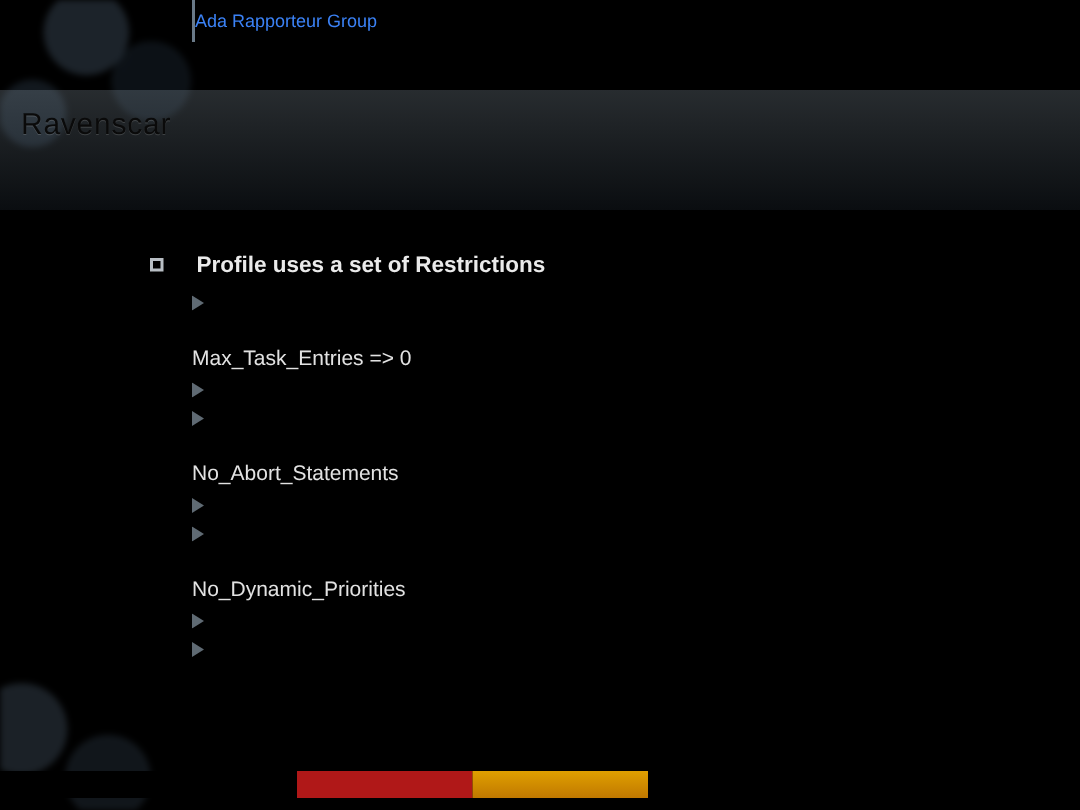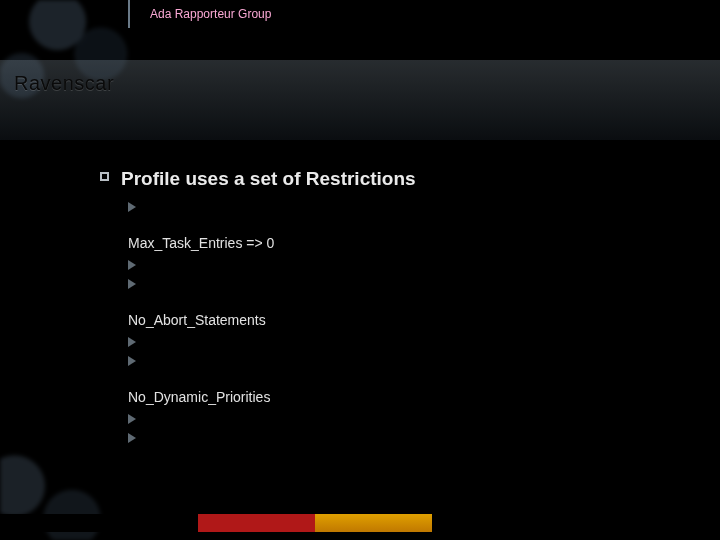--- a/index.html
+++ b/index.html
@@ -24,23 +24,23 @@
     filter: blur(2px);
   }
 
   .header-bar {
     position: absolute;
     left: 128px; top: 0;
     height: 28px;
     display: flex;
     align-items: center;
     border-left: 2px solid #6a7a88;
-    padding-left: 20px;
+    padding-left: 0;
     font-size: 12px;
-    color: #f9a8d4;
+    color: #3b82f6;
     z-index: 5;
   }
 
   .title-zone {
     position: absolute;
     left: 0; right: 0; top: 60px;
     height: 80px;
     background: linear-gradient(180deg, rgba(180,200,215,0.22), rgba(100,130,160,0.10));
     z-index: 3;
   }
@@ -56,22 +56,22 @@
 
   .content {
     position: absolute;
     left: 100px; top: 168px; right: 40px;
     z-index: 4;
   }
 
   .lvl1 {
     display: flex;
     align-items: flex-start;
-    gap: 12px;
-    font-size: 19px;
+    gap: 22px;
+    font-size: 15px;
     font-weight: 700;
     color: #eaeaea;
     margin-bottom: 12px;
   }
   .lvl1 .sq {
     width: 9px; height: 9px;
     border: 2px solid #b8bec4;
     margin-top: 4px;
     flex: 0 0 auto;
   }

